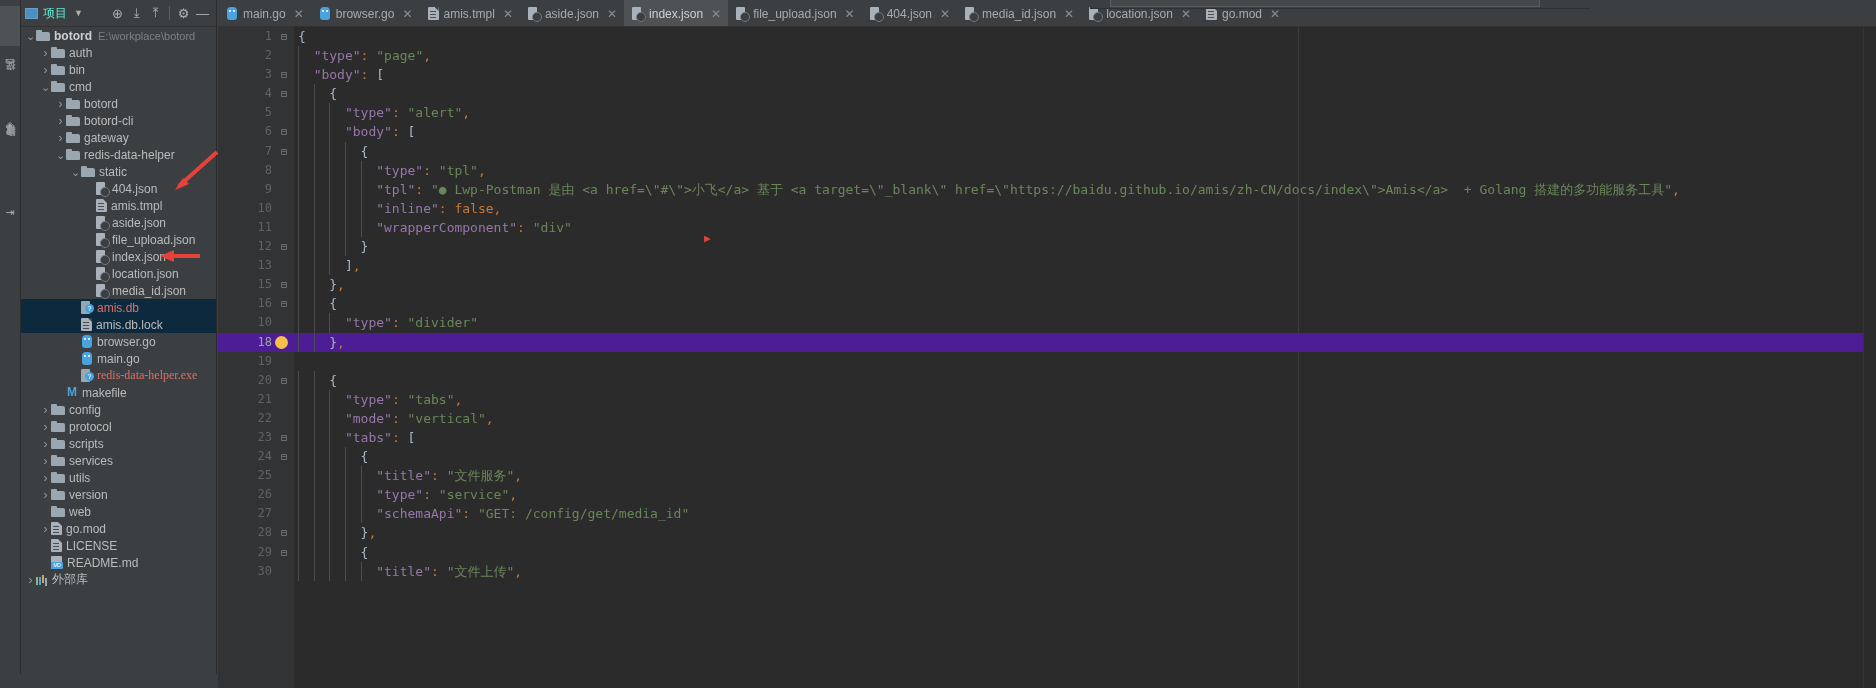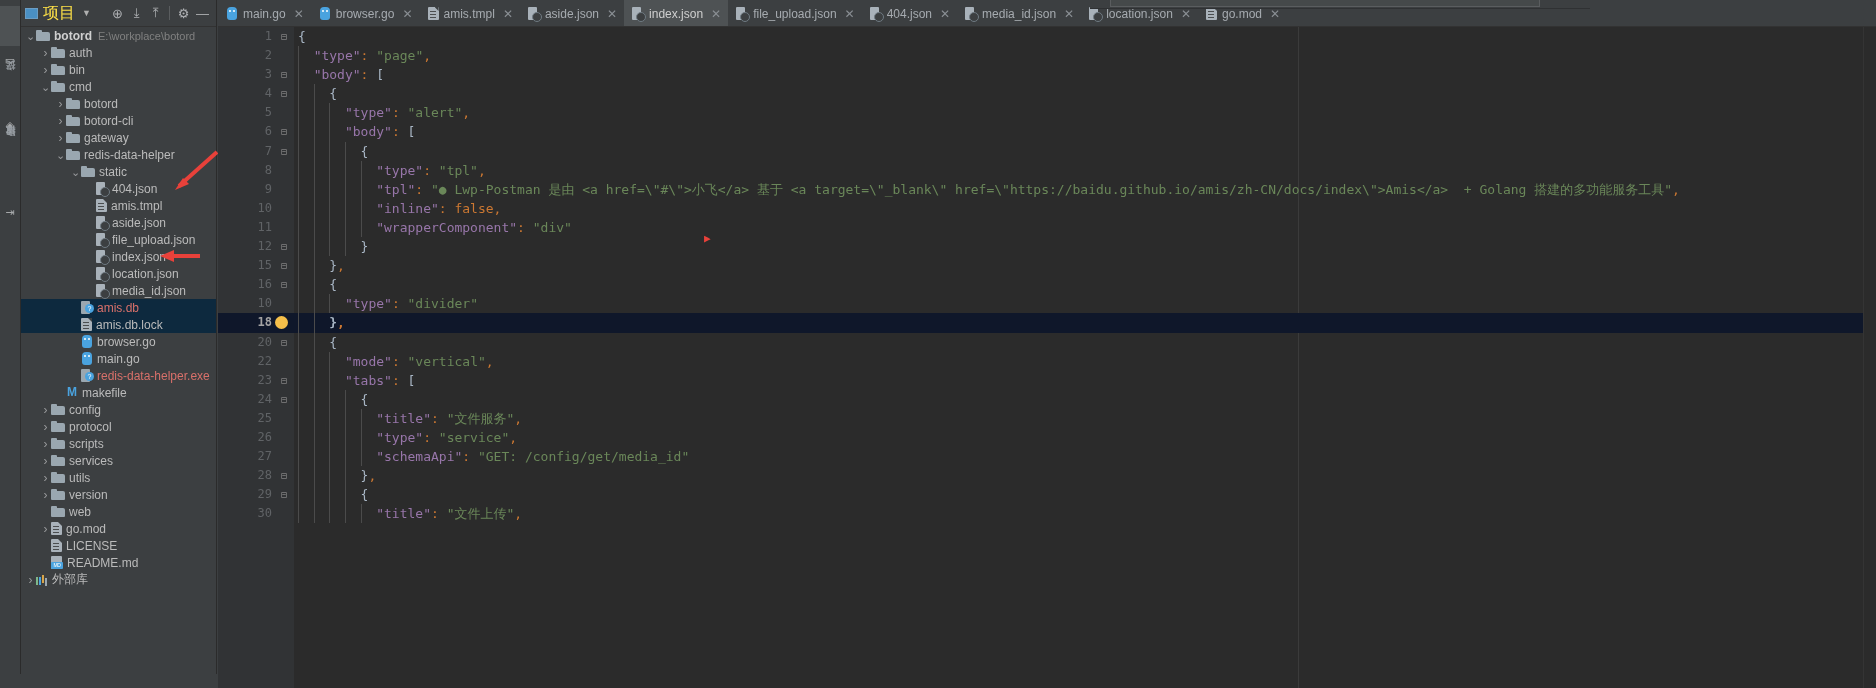--- a/index.html
+++ b/index.html
@@ -53,21 +53,21 @@
     border-bottom: 1px solid #323232;
   }
   .panel-header .sq {
     width: 13px; height: 11px;
     border: 1px solid #6b9dc4;
     background: #4a90c4;
     margin-right: 5px;
     flex: 0 0 auto;
   }
   .panel-title {
-    color: #fde047; font-size: 16px;
+    color: #5eead4; font-size: 12px;
     white-space: nowrap;
   }
   .panel-header .chev {
     color: #b0b0b0; font-size: 9px; margin-left: 7px;
   }
   .panel-header .spacer { flex: 1 1 auto; }
   .hdr-icon {
     color: #aeb0b3; font-size: 13px;
     width: 19px; text-align: center;
     flex: 0 0 auto;
@@ -251,21 +251,21 @@
     width: 76px; height: 661px;
     background: #313335;
   }
   .code-scroll { position: absolute; left: 0; top: 0; right: 0; bottom: 0; }
   .line {
     position: relative;
     height: 19.1px;
     white-space: pre;
     color: #a9b7c6;
   }
-  .line.cur { background: #0f172a; font-weight: bold; }
+  .line.cur { background: #4c1d95; }
   .line .lnum {
     position: absolute; left: 0; top: 0;
     width: 54px;
     text-align: right;
     color: #606366;
     font-size: 12px;
     line-height: 19.1px;
   }
   .line.cur .lnum { color: #a4a3a3; }
   .line .fold {
@@ -460,21 +460,21 @@
         <div class="node" style="padding-left: 49px;">
           <span class="arrow none"></span>
           <span class="ic ic-go"></span>
           <span class="lbl">browser.go</span>
         </div>
         <div class="node" style="padding-left: 49px;">
           <span class="arrow none"></span>
           <span class="ic ic-go"></span>
           <span class="lbl">main.go</span>
         </div>
-        <div class="node" style="padding-left: 49px;">
+        <div class="node" style="padding-left: 49px; font-family: Liberation Serif, serif;">
           <span class="arrow none"></span>
           <span class="ic ic-db"></span>
           <span class="lbl red">redis-data-helper.exe</span>
         </div>
         <div class="node" style="padding-left: 34px;">
           <span class="arrow none"></span>
           <span class="ic ic-m">M</span>
           <span class="lbl">makefile</span>
         </div>
         <div class="node" style="padding-left: 19px;">
@@ -608,25 +608,28 @@
           <div class="line"><span class="lnum">3</span><span class="fold">⊟</span><span class="iguide" style="left: 80px;"></span><span class="txt" style="padding-left: 19.64px;"><span class="k">"body"</span><span class="c">:</span><span class="p"> </span><span class="p">[</span></span></div>
           <div class="line"><span class="lnum">4</span><span class="fold">⊟</span><span class="iguide" style="left: 80px;"></span><span class="iguide" style="left: 95.64px;"></span><span class="txt" style="padding-left: 35.28px;"><span class="p">{</span></span></div>
           <div class="line"><span class="lnum">5</span><span class="iguide" style="left: 80px;"></span><span class="iguide" style="left: 95.64px;"></span><span class="iguide" style="left: 111.28px;"></span><span class="txt" style="padding-left: 50.92px;"><span class="k">"type"</span><span class="c">:</span><span class="p"> </span><span class="s">"alert"</span><span class="c">,</span></span></div>
           <div class="line"><span class="lnum">6</span><span class="fold">⊟</span><span class="iguide" style="left: 80px;"></span><span class="iguide" style="left: 95.64px;"></span><span class="iguide" style="left: 111.28px;"></span><span class="txt" style="padding-left: 50.92px;"><span class="k">"body"</span><span class="c">:</span><span class="p"> </span><span class="p">[</span></span></div>
           <div class="line"><span class="lnum">7</span><span class="fold">⊟</span><span class="iguide" style="left: 80px;"></span><span class="iguide" style="left: 95.64px;"></span><span class="iguide" style="left: 111.28px;"></span><span class="iguide" style="left: 126.92px;"></span><span class="txt" style="padding-left: 66.56px;"><span class="p">{</span></span></div>
           <div class="line"><span class="lnum">8</span><span class="iguide" style="left: 80px;"></span><span class="iguide" style="left: 95.64px;"></span><span class="iguide" style="left: 111.28px;"></span><span class="iguide" style="left: 126.92px;"></span><span class="iguide" style="left: 142.56px;"></span><span class="txt" style="padding-left: 82.2px;"><span class="k">"type"</span><span class="c">:</span><span class="p"> </span><span class="s">"tpl"</span><span class="c">,</span></span></div>
           <div class="line"><span class="lnum">9</span><span class="iguide" style="left: 80px;"></span><span class="iguide" style="left: 95.64px;"></span><span class="iguide" style="left: 111.28px;"></span><span class="iguide" style="left: 126.92px;"></span><span class="iguide" style="left: 142.56px;"></span><span class="txt" style="padding-left: 82.2px;"><span class="k">"tpl"</span><span class="c">:</span><span class="p"> </span><span class="s">"● Lwp-Postman 是由 &lt;a href=\"#\"&gt;小飞&lt;/a&gt; 基于 &lt;a target=\"_blank\" href=\"https://baidu.github.io/amis/zh-CN/docs/index\"&gt;Amis&lt;/a&gt;  + Golang 搭建的多功能服务工具"</span><span class="c">,</span></span></div>
           <div class="line"><span class="lnum">10</span><span class="iguide" style="left: 80px;"></span><span class="iguide" style="left: 95.64px;"></span><span class="iguide" style="left: 111.28px;"></span><span class="iguide" style="left: 126.92px;"></span><span class="iguide" style="left: 142.56px;"></span><span class="txt" style="padding-left: 82.2px;"><span class="k">"inline"</span><span class="c">:</span><span class="p"> </span><span class="c">false</span><span class="c">,</span></span></div>
           <div class="line"><span class="lnum">11</span><span class="iguide" style="left: 80px;"></span><span class="iguide" style="left: 95.64px;"></span><span class="iguide" style="left: 111.28px;"></span><span class="iguide" style="left: 126.92px;"></span><span class="iguide" style="left: 142.56px;"></span><span class="txt" style="padding-left: 82.2px;"><span class="k">"wrapperComponent"</span><span class="c">:</span><span class="p"> </span><span class="s">"div"</span></span></div>
           <div class="line"><span class="lnum">12</span><span class="fold">⊟</span><span class="iguide" style="left: 80px;"></span><span class="iguide" style="left: 95.64px;"></span><span class="iguide" style="left: 111.28px;"></span><span class="iguide" style="left: 126.92px;"></span><span class="txt" style="padding-left: 66.56px;"><span class="p">}</span></span></div>
+          <div class="line"><span class="lnum">13</span><span class="iguide" style="left: 80px;"></span><span class="iguide" style="left: 95.64px;"></span><span class="iguide" style="left: 111.28px;"></span><span class="txt" style="padding-left: 50.92px;"><span class="p">]</span><span class="c">,</span></span></div>
           <div class="line"><span class="lnum">15</span><span class="fold">⊟</span><span class="iguide" style="left: 80px;"></span><span class="iguide" style="left: 95.64px;"></span><span class="txt" style="padding-left: 35.28px;"><span class="p">}</span><span class="c">,</span></span></div>
           <div class="line"><span class="lnum">16</span><span class="fold">⊟</span><span class="iguide" style="left: 80px;"></span><span class="iguide" style="left: 95.64px;"></span><span class="txt" style="padding-left: 35.28px;"><span class="p">{</span></span></div>
           <div class="line"><span class="lnum">10</span><span class="iguide" style="left: 80px;"></span><span class="iguide" style="left: 95.64px;"></span><span class="iguide" style="left: 111.28px;"></span><span class="txt" style="padding-left: 50.92px;"><span class="k">"type"</span><span class="c">:</span><span class="p"> </span><span class="s">"divider"</span></span></div>
           <div class="line cur"><span class="lnum">18</span><span class="bulb" style="background: rgb(245, 191, 74); border-radius: 50%; color: rgb(245, 191, 74);">●</span><span class="iguide" style="left: 80px;"></span><span class="iguide" style="left: 95.64px;"></span><span class="txt" style="padding-left: 35.28px;"><span class="p">}</span><span class="c">,</span></span></div>
+          <div class="line"><span class="lnum">19</span><span class="txt" style="padding-left: 4px;"></span></div>
           <div class="line"><span class="lnum">20</span><span class="fold">⊟</span><span class="iguide" style="left: 80px;"></span><span class="iguide" style="left: 95.64px;"></span><span class="txt" style="padding-left: 35.28px;"><span class="p">{</span></span></div>
+          <div class="line"><span class="lnum">21</span><span class="iguide" style="left: 80px;"></span><span class="iguide" style="left: 95.64px;"></span><span class="iguide" style="left: 111.28px;"></span><span class="txt" style="padding-left: 50.92px;"><span class="k">"type"</span><span class="c">:</span><span class="p"> </span><span class="s">"tabs"</span><span class="c">,</span></span></div>
           <div class="line"><span class="lnum">22</span><span class="iguide" style="left: 80px;"></span><span class="iguide" style="left: 95.64px;"></span><span class="iguide" style="left: 111.28px;"></span><span class="txt" style="padding-left: 50.92px;"><span class="k">"mode"</span><span class="c">:</span><span class="p"> </span><span class="s">"vertical"</span><span class="c">,</span></span></div>
           <div class="line"><span class="lnum">23</span><span class="fold">⊟</span><span class="iguide" style="left: 80px;"></span><span class="iguide" style="left: 95.64px;"></span><span class="iguide" style="left: 111.28px;"></span><span class="txt" style="padding-left: 50.92px;"><span class="k">"tabs"</span><span class="c">:</span><span class="p"> </span><span class="p">[</span></span></div>
           <div class="line"><span class="lnum">24</span><span class="fold">⊟</span><span class="iguide" style="left: 80px;"></span><span class="iguide" style="left: 95.64px;"></span><span class="iguide" style="left: 111.28px;"></span><span class="iguide" style="left: 126.92px;"></span><span class="txt" style="padding-left: 66.56px;"><span class="p">{</span></span></div>
           <div class="line"><span class="lnum">25</span><span class="iguide" style="left: 80px;"></span><span class="iguide" style="left: 95.64px;"></span><span class="iguide" style="left: 111.28px;"></span><span class="iguide" style="left: 126.92px;"></span><span class="iguide" style="left: 142.56px;"></span><span class="txt" style="padding-left: 82.2px;"><span class="k">"title"</span><span class="c">:</span><span class="p"> </span><span class="s">"文件服务"</span><span class="c">,</span></span></div>
           <div class="line"><span class="lnum">26</span><span class="iguide" style="left: 80px;"></span><span class="iguide" style="left: 95.64px;"></span><span class="iguide" style="left: 111.28px;"></span><span class="iguide" style="left: 126.92px;"></span><span class="iguide" style="left: 142.56px;"></span><span class="txt" style="padding-left: 82.2px;"><span class="k">"type"</span><span class="c">:</span><span class="p"> </span><span class="s">"service"</span><span class="c">,</span></span></div>
           <div class="line"><span class="lnum">27</span><span class="iguide" style="left: 80px;"></span><span class="iguide" style="left: 95.64px;"></span><span class="iguide" style="left: 111.28px;"></span><span class="iguide" style="left: 126.92px;"></span><span class="iguide" style="left: 142.56px;"></span><span class="txt" style="padding-left: 82.2px;"><span class="k">"schemaApi"</span><span class="c">:</span><span class="p"> </span><span class="s">"GET: /config/get/media_id"</span></span></div>
           <div class="line"><span class="lnum">28</span><span class="fold">⊟</span><span class="iguide" style="left: 80px;"></span><span class="iguide" style="left: 95.64px;"></span><span class="iguide" style="left: 111.28px;"></span><span class="iguide" style="left: 126.92px;"></span><span class="txt" style="padding-left: 66.56px;"><span class="p">}</span><span class="c">,</span></span></div>
           <div class="line"><span class="lnum">29</span><span class="fold">⊟</span><span class="iguide" style="left: 80px;"></span><span class="iguide" style="left: 95.64px;"></span><span class="iguide" style="left: 111.28px;"></span><span class="iguide" style="left: 126.92px;"></span><span class="txt" style="padding-left: 66.56px;"><span class="p">{</span></span></div>
           <div class="line"><span class="lnum">30</span><span class="iguide" style="left: 80px;"></span><span class="iguide" style="left: 95.64px;"></span><span class="iguide" style="left: 111.28px;"></span><span class="iguide" style="left: 126.92px;"></span><span class="iguide" style="left: 142.56px;"></span><span class="txt" style="padding-left: 82.2px;"><span class="k">"title"</span><span class="c">:</span><span class="p"> </span><span class="s">"文件上传"</span><span class="c">,</span></span></div>
         </div>

